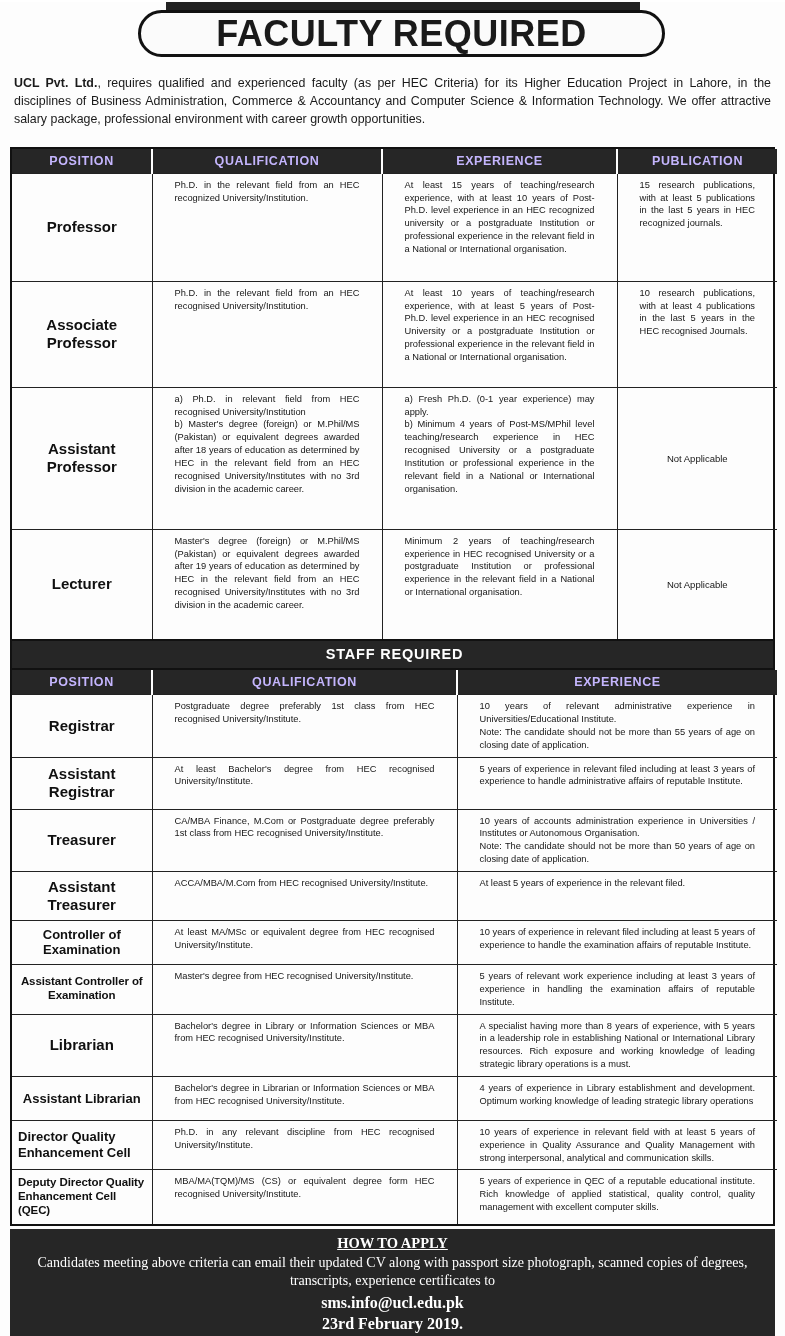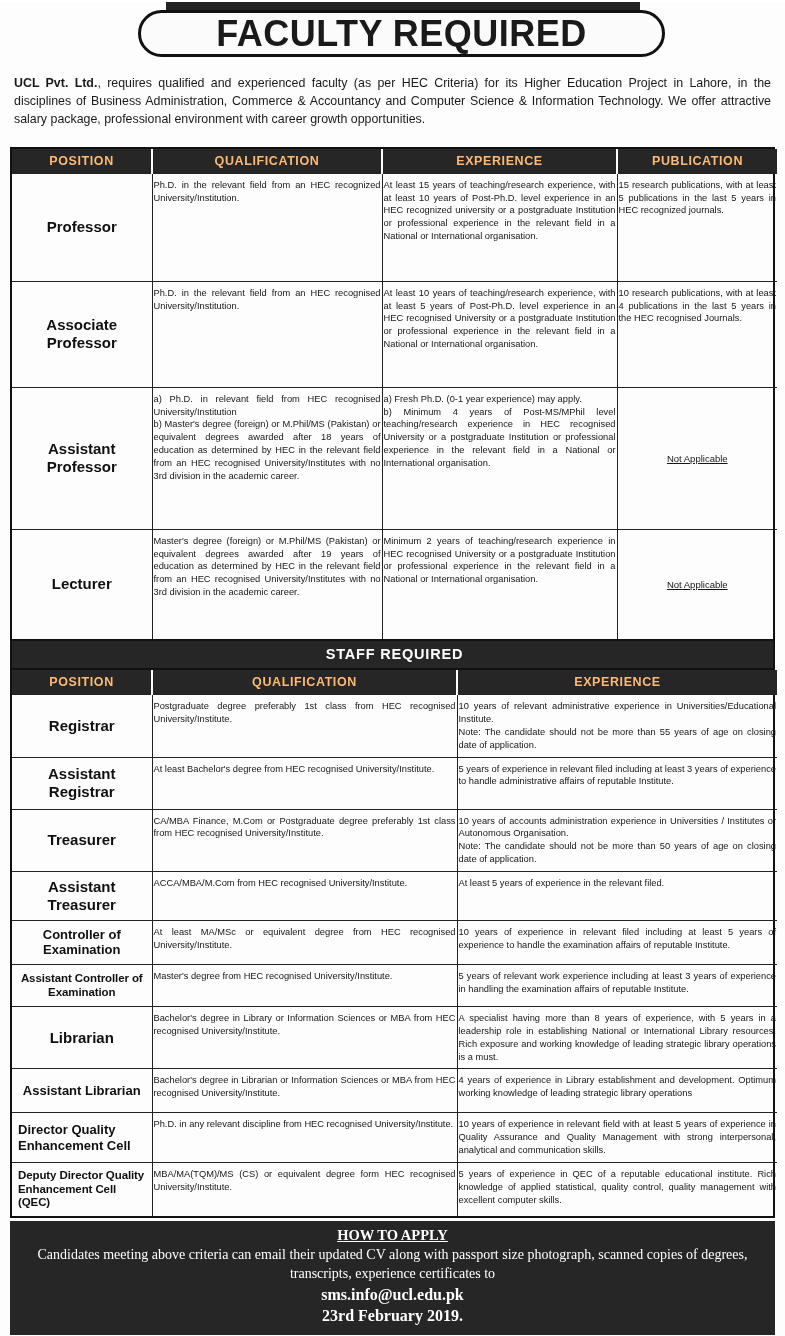--- a/index.html
+++ b/index.html
@@ -66,35 +66,35 @@
   table {
     width: 100%;
     border-collapse: collapse;
     table-layout: fixed;
   }
   .tbl-wrap {
     border: 2px solid #111;
   }
   th.hdr {
     background: #262626;
-    color: #fdba74;
+    color: #c4b5fd;
     font-size: 12.5px;
     font-weight: bold;
     letter-spacing: 0.6px;
     padding: 5px 2px;
     text-align: center;
     border-right: 2px solid #ffffff;
   }
   th.hdr:last-child { border-right: none; }
 
   td {
     border-top: 1.5px solid #222;
     border-right: 1.5px solid #222;
     vertical-align: top;
-    padding: 5px 1px;
+    padding: 5px 22px;
     font-size: 9.3px;
     line-height: 1.38;
     text-align: justify;
     color: #161616;
   }
   td:last-child { border-right: none; }
 
   td.pos {
     font-size: 15px;
     font-weight: bold;
@@ -104,21 +104,20 @@
     color: #101010;
     padding: 6px 2px;
   }
   td.pos.small { font-size: 13px; }
   td.pos.xsmall { font-size: 11.5px; letter-spacing: -0.1px; }
   td.pos.lefty { text-align: left; padding-left: 6px; }
   td.na {
     text-align: center;
     vertical-align: middle;
     font-size: 9.5px;
-    text-decoration: underline;
   }
 
   .section-band {
     background: #262626;
     color: #fff;
     text-align: center;
     font-size: 14.5px;
     font-weight: bold;
     letter-spacing: 0.8px;
     padding: 5px 0 6px 4px;

